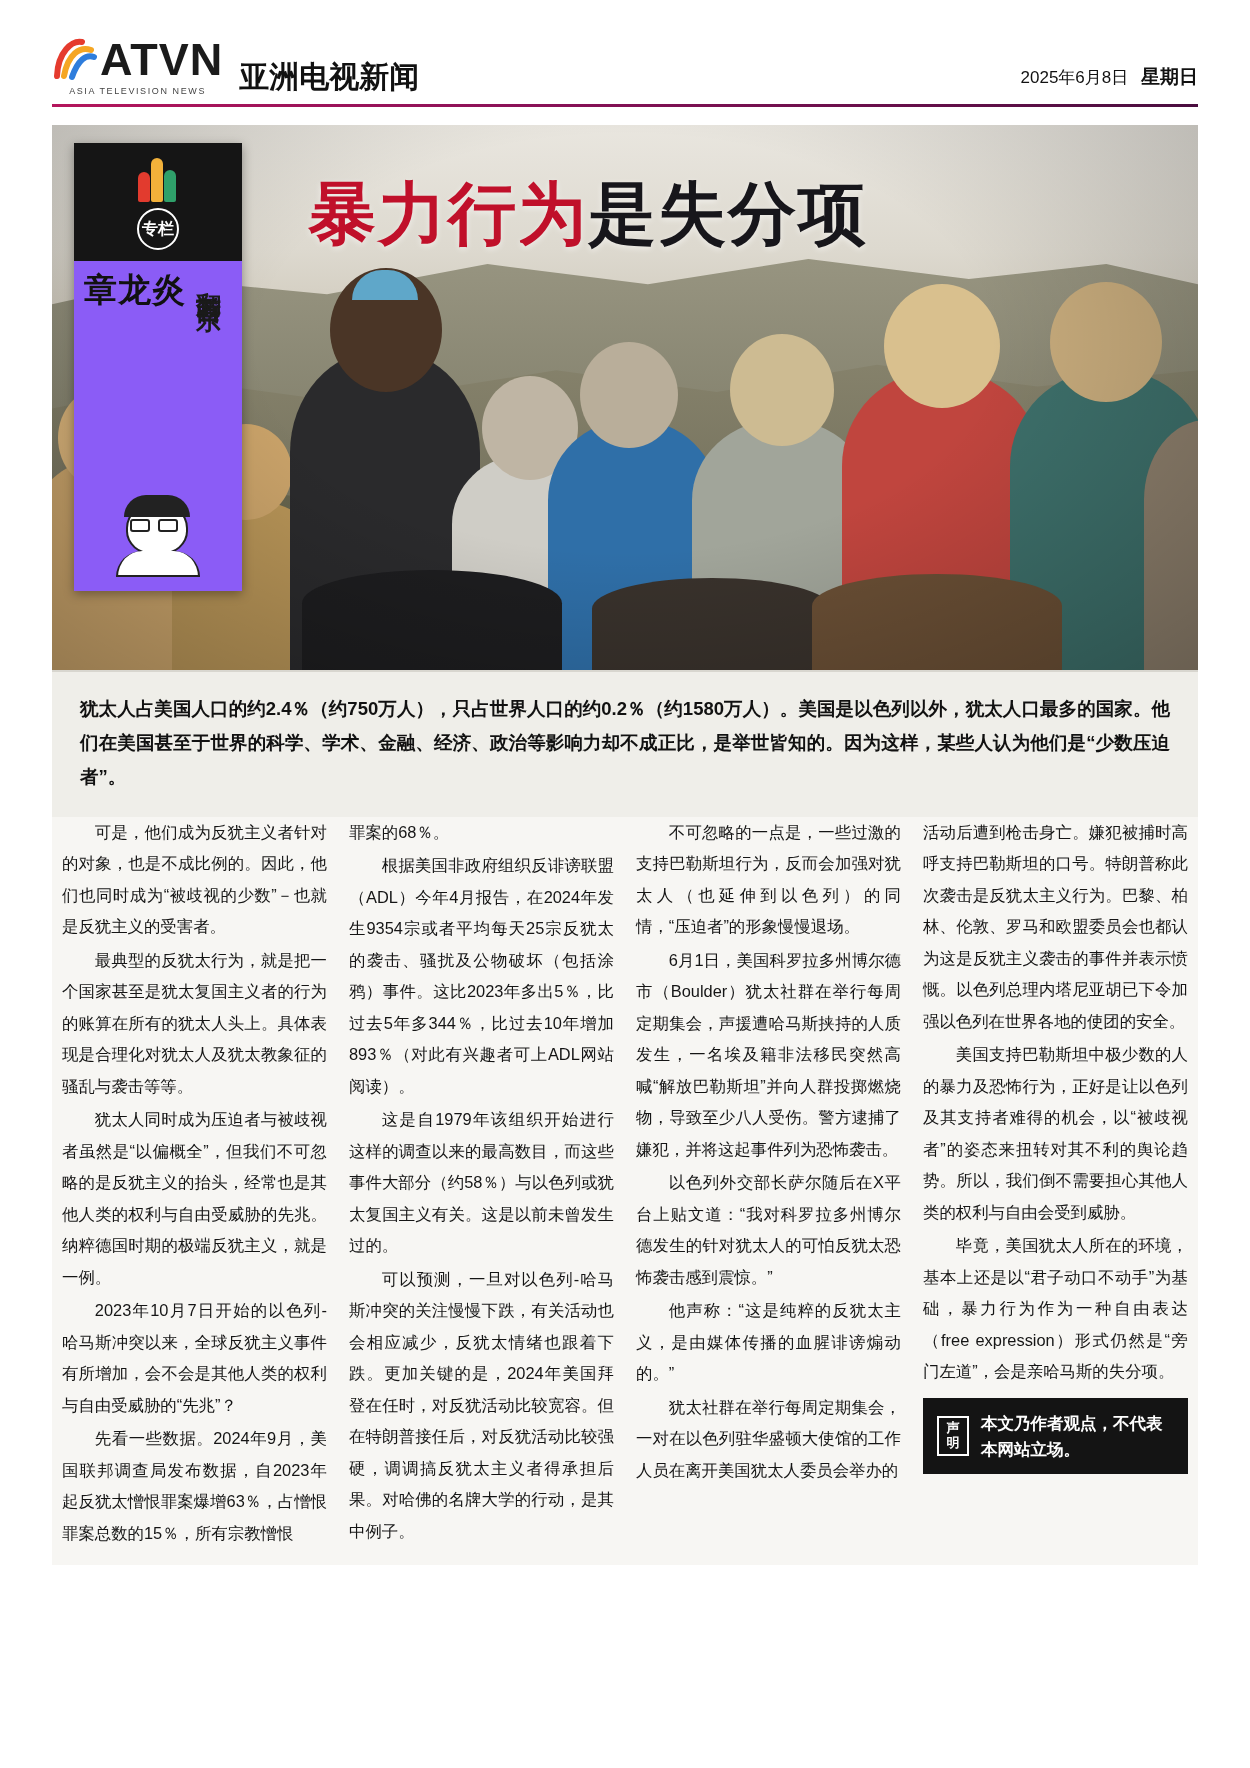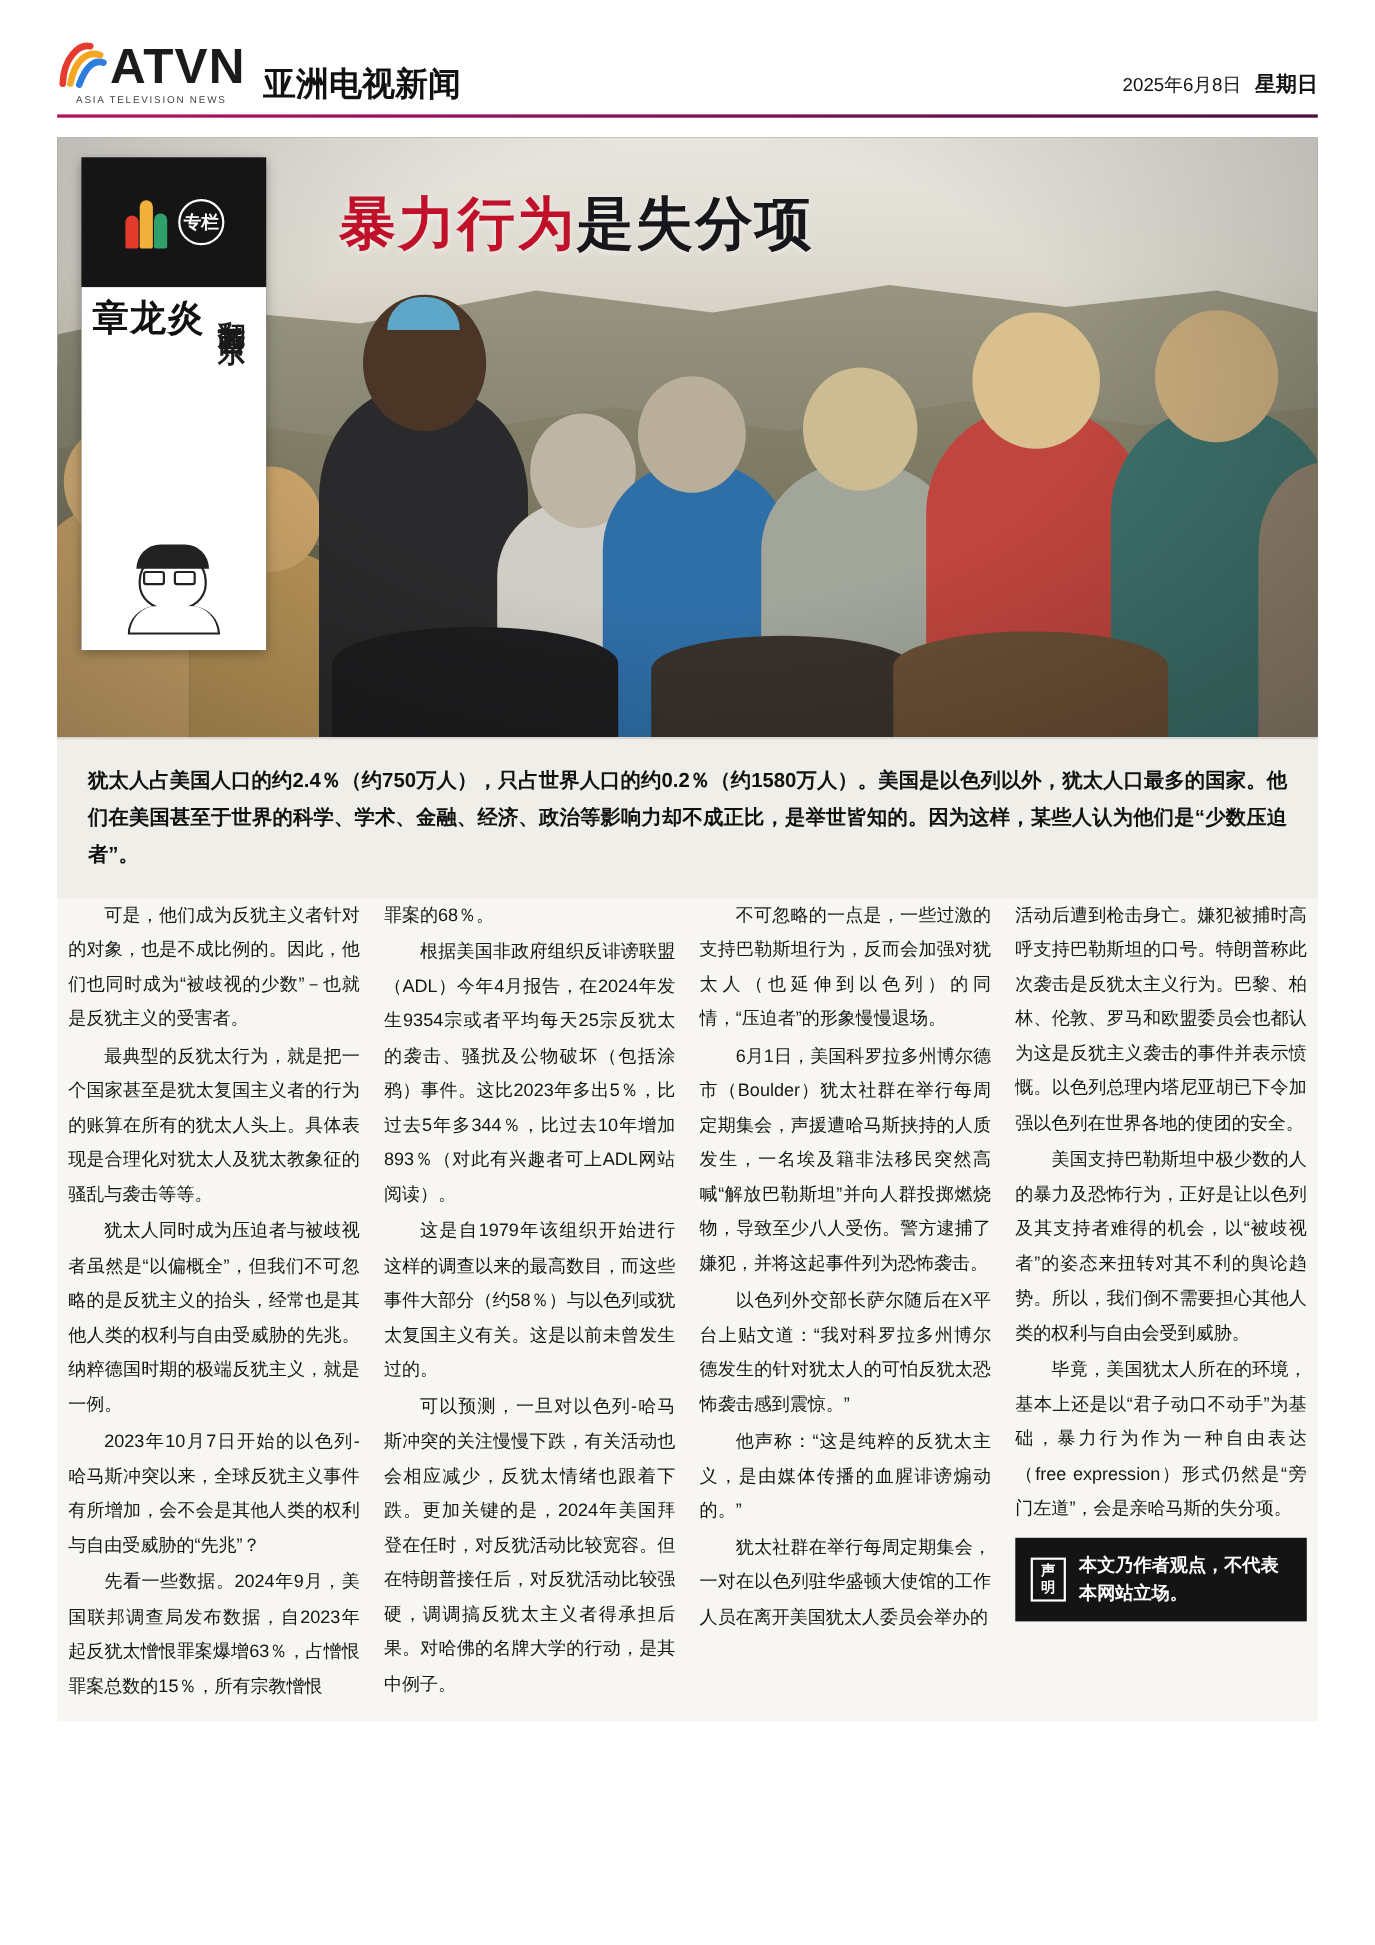--- a/index.html
+++ b/index.html
@@ -39,33 +39,33 @@
   .hillC { position:absolute; left:0; top:52%; width:100%; height:48%;
            background:linear-gradient(180deg,#6f6d55 0%, #55533f 100%);
            clip-path:polygon(0 40%,14% 30%,30% 38%,48% 26%,62% 34%,78% 24%,90% 32%,100% 26%,100% 100%,0 100%); }
   .hero-vignette { position:absolute; inset:0; background:radial-gradient(ellipse at 50% 40%, rgba(0,0,0,0) 45%, rgba(0,0,0,.25) 100%); }
 
   
   .crowd { position:absolute; left:0; bottom:0; width:100%; height:100%; }
   .person { position:absolute; bottom:0; border-radius:48% 48% 0 0 / 32% 32% 0 0; }
   .head { position:absolute; border-radius:50%; }
 
-  .hero-title { position:absolute; top:44px; left:256px; font-size:52px; font-weight:bold;
+  .hero-title { position:absolute; top:44px; left:256px; font-size:68px; font-weight:bold;
                 letter-spacing:2px; text-shadow:0 2px 6px rgba(255,255,255,.55); }
   .hero-title .red { color:#c0102a; }
   .hero-title .dark { color:#17161b; }
 
   .col-card { position:absolute; left:22px; top:18px; width:168px; background:#151515; color:#fff;
               box-shadow:0 3px 10px rgba(0,0,0,.35); }
-  .col-card .top { height:118px; display:flex; flex-direction:row; align-items:center; justify-content:center; gap:6px; }
+  .col-card .top { height:118px; display:flex; flex-direction:column; align-items:center; justify-content:center; gap:6px; }
   .flame { width:44px; height:48px; position:relative; }
   .flame i { position:absolute; bottom:0; width:12px; border-radius:6px 6px 2px 2px; }
   .zhuanlan { border:2px solid #fff; border-radius:50%; width:42px; height:42px;
               display:flex; align-items:center; justify-content:center; font-size:16px; font-weight:bold; }
-  .col-card .body { background:#ffffff; color:#111; padding:12px 10px 10px; min-height:330px; position:relative;font-family:Liberation Serif, serif; }
+  .col-card .body { background:#8b5cf6; color:#111; padding:12px 10px 10px; min-height:330px; position:relative; }
   .author-name { font-size:33px; font-weight:bold; line-height:1.05; letter-spacing:1px; }
   .col-series { position:absolute; right:16px; top:10px; writing-mode:vertical-rl; font-size:25px; font-weight:bold;
                 letter-spacing:5px; color:#1a1a1a; }
   .avatar { position:absolute; left:50%; transform:translateX(-50%); bottom:14px; width:92px; height:86px; }
   .avatar .face { position:absolute; left:14px; top:10px; width:62px; height:54px; border:2px solid #222; border-radius:50% 50% 44% 44%; background:#fff; }
   .avatar .hair { position:absolute; left:12px; top:4px; width:66px; height:22px; background:#222; border-radius:32px 32px 0 0; }
   .avatar .glass { position:absolute; top:28px; width:20px; height:13px; border:2px solid #222; border-radius:3px; background:#fff; }
   .avatar .shoulders { position:absolute; left:4px; bottom:0; width:84px; height:26px; border:2px solid #222; border-top:none; border-radius:40px 40px 0 0; background:#fff; }
 
   

